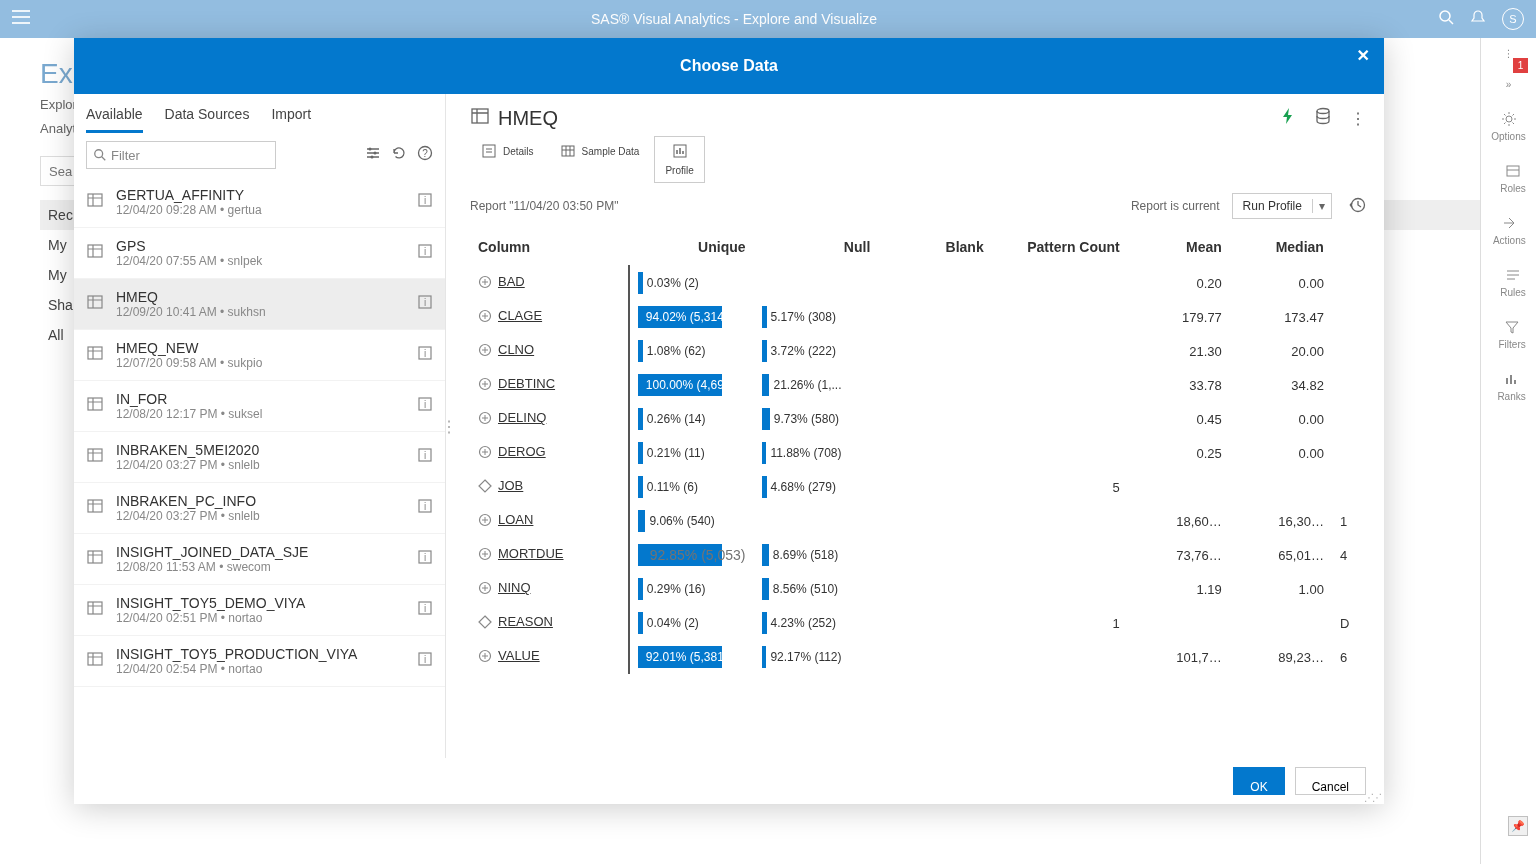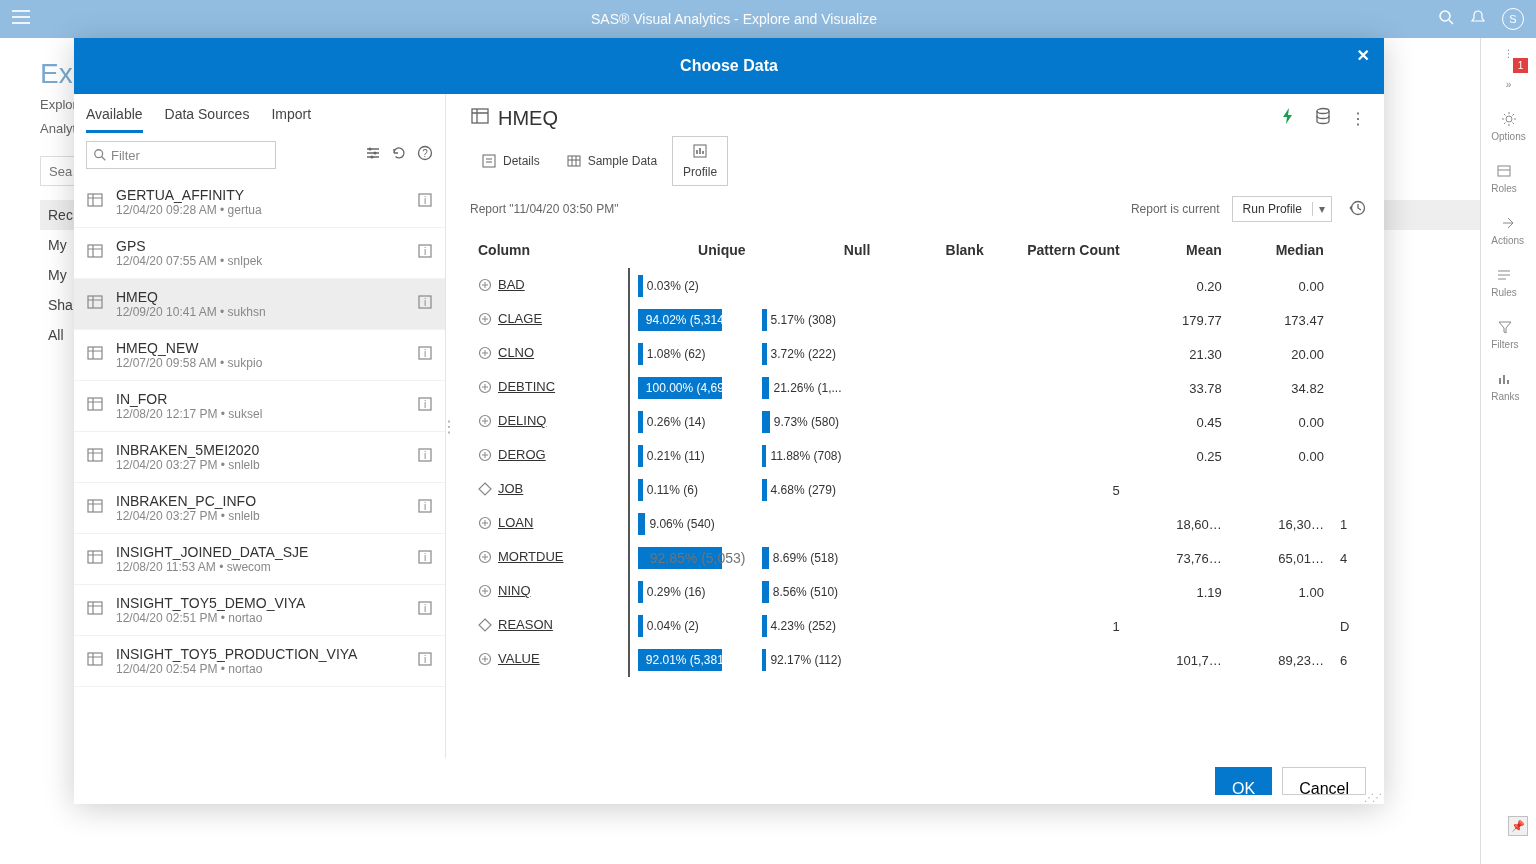--- a/index.html
+++ b/index.html
@@ -54,21 +54,21 @@
 .ds-item .info-icon { color:#888; flex-shrink:0; cursor:pointer;}
 .left-grip { width:6px; display:flex; align-items:center; justify-content:center; color:#aaa; cursor:col-resize;}
 
 
 .right-panel { flex:1; display:flex; flex-direction:column; overflow:hidden;}
 .rp-header { display:flex; align-items:center; padding:12px 18px 6px 18px;}
 .rp-header .dataset-icon { color:#666; margin-right:8px;}
 .rp-header h3 { font-size:20px; font-weight:400; color:#333; flex:1;}
 .rp-header .hdr-icon { color:#666; margin-left:18px; cursor:pointer;}
 .rp-header .hdr-icon.green { color:#18a050; }
-.rp-tabs { display:flex; gap:4px; padding:0 18px; font-size:12px; color:#444; align-items:center;}
+.rp-tabs { display:flex; gap:4px; padding:0 18px; font-size:10px; color:#444; align-items:flex-start;}
 .rp-tabs .rtab { display:flex; align-items:center; gap:6px; padding:6px 10px; cursor:pointer; border:1px solid transparent;}
 .rp-tabs .rtab.active { border:1px solid #ccc; background:#fff;flex-direction:column;}
 .rp-statusrow { display:flex; align-items:center; padding:10px 18px; font-size:12px; color:#666;}
 .rp-statusrow .left-status { flex:1;}
 .rp-statusrow .run-btn { border:1px solid #ccc; background:#fff; height:26px; display:flex; align-items:center;}
 .rp-statusrow .run-btn button { border:none; background:none; padding:0 10px; font-size:12px; cursor:pointer; color:#333;}
 .rp-statusrow .run-btn .caret { border-left:1px solid #ccc; padding:0 6px; }
 .rp-statusrow .history-icon { margin-left:16px; color:#666; cursor:pointer;}
 
 
@@ -80,21 +80,21 @@
 table.profile td.colname { text-align:left; border-right:2px solid #555;}
 table.profile td.colname a { color:#333; text-decoration:underline; }
 table.profile td.colname .type-icon { color:#888; margin-right:6px; display:inline-block; vertical-align:middle;}
 .barcell { display:flex; align-items:center; gap:0;text-align:center;}
 .barcell .bar { height:22px; background:#0378cd; border:1px solid #0378cd;}
 .barcell .lbl { font-size:12px; color:#333; padding:0 4px; white-space:nowrap;}
 .barcell.full .bar { width:100%;}
 td.bar-td { padding:6px 4px 6px 12px;}
 
 
-.btn { height:28px; padding:12px 16px; font-size:16px; border:1px solid #ccc; background:#fff; cursor:pointer;}
+.btn { height:28px; padding:12px 16px; font-size:12px; border:1px solid #ccc; background:#fff; cursor:pointer;}
 .btn.primary { background:#0378cd; color:#fff; border-color:#0378cd;}
 
 
 .tbl-wrap::-webkit-scrollbar, .ds-list::-webkit-scrollbar { width:8px; height:8px;}
 .tbl-wrap::-webkit-scrollbar-thumb, .ds-list::-webkit-scrollbar-thumb { background:#cfcfcf;}
 
 
 .pin-btn { position:absolute; right:8px; bottom:28px; width:20px; height:20px; border:1px solid #c0c0c0; background:#f0f0f0; display:flex; align-items:center; justify-content:center; color:#888; font-size:11px;}
 </style>
 </head>
@@ -130,21 +130,21 @@
       <div>My</div>
       <div>Sha</div>
       <div>All</div>
     </div>
 </div>
 
 <div class="right-rail">
   <div class="rail-item">⋮</div>
   <div class="badge">1</div>
   <div class="rail-item">»</div>
-  <div id="rail-items" style="display: flex; flex-direction: column; gap: 20px; align-items: flex-start;">
+  <div id="rail-items" style="display: flex; flex-direction: column; gap: 20px; align-items: flex-end;">
       <div class="rail-item">
         <svg width="18" height="18" viewBox="0 0 18 18">
           <circle cx="9" cy="9" r="3" stroke="#888" fill="none"></circle>
           <path d="M9 2v2M9 14v2M2 9h2M14 9h2M4 4l1.5 1.5M12.5 12.5L14 14M14 4l-1.5 1.5M5.5 12.5L4 14" stroke="#888"></path>
         </svg>
         <span>Options</span>
       </div>
       <div class="rail-item">
         <svg width="18" height="18" viewBox="0 0 18 18">
           <rect x="3" y="4" width="12" height="10" stroke="#888" fill="none"></rect>

